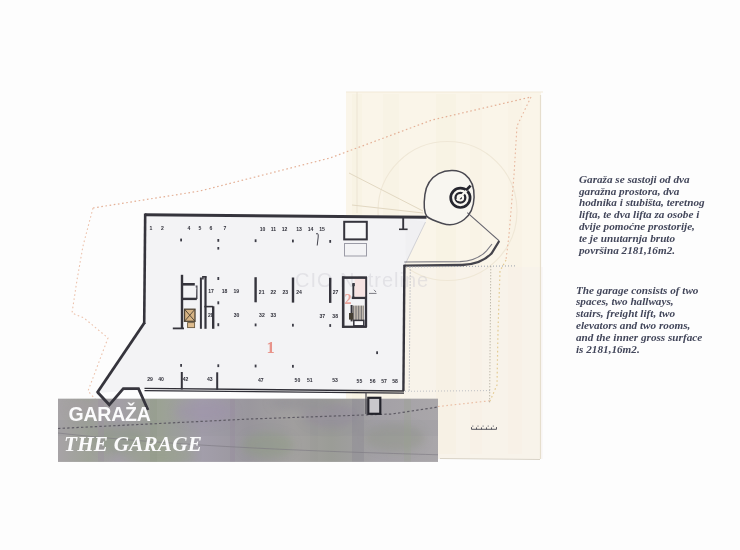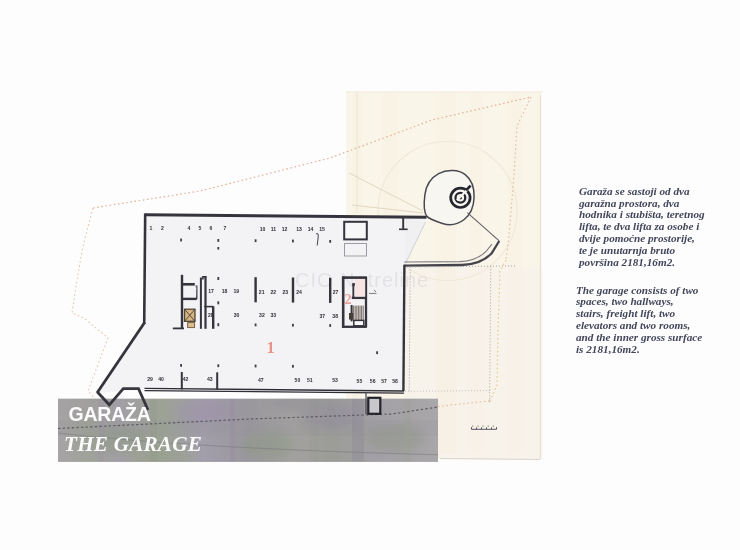--- a/index.html
+++ b/index.html
@@ -312,15 +312,15 @@
     <rect x="482.6" y="425.6" width="1" height="1" fill="#555560" stroke="none"></rect>
     <rect x="487.7" y="425.6" width="1" height="1" fill="#555560" stroke="none"></rect>
     <rect x="492.8" y="425.6" width="1" height="1" fill="#555560" stroke="none"></rect>
   </g>
 
   <text x="68.5" y="420.6" font-family="Liberation Sans, sans-serif" font-size="19.5" font-weight="bold" letter-spacing="-0.2" fill="#fbfbfc">GARAŽA</text>
 
   <text x="64" y="450.7" font-family="Liberation Serif, serif" font-size="21.2" font-style="italic" font-weight="bold" letter-spacing="0.2" fill="#fbfbfc">THE GARAGE</text>
 </svg>
 
-<div class="abs para" style="left:579px;top:173.8px;width:150px;margin-top:12px;">Garaža se sastoji od dva<br>garažna prostora, dva<br>hodnika i stubišta, teretnog<br>lifta, te dva lifta za osobe i<br>dvije pomoćne prostorije,<br>te je unutarnja bruto<br>površina 2181,16m2.</div>
+<div class="abs para" style="left:579px;top:173.8px;width:150px;">Garaža se sastoji od dva<br>garažna prostora, dva<br>hodnika i stubišta, teretnog<br>lifta, te dva lifta za osobe i<br>dvije pomoćne prostorije,<br>te je unutarnja bruto<br>površina 2181,16m2.</div>
 
 <div class="abs para" style="left:576px;top:284.6px;width:150px;">The garage consists of two<br>spaces, two hallways,<br>stairs, freight lift, two<br>elevators and two rooms,<br>and the inner gross surface<br>is 2181,16m2.</div>
 
 </body></html>

